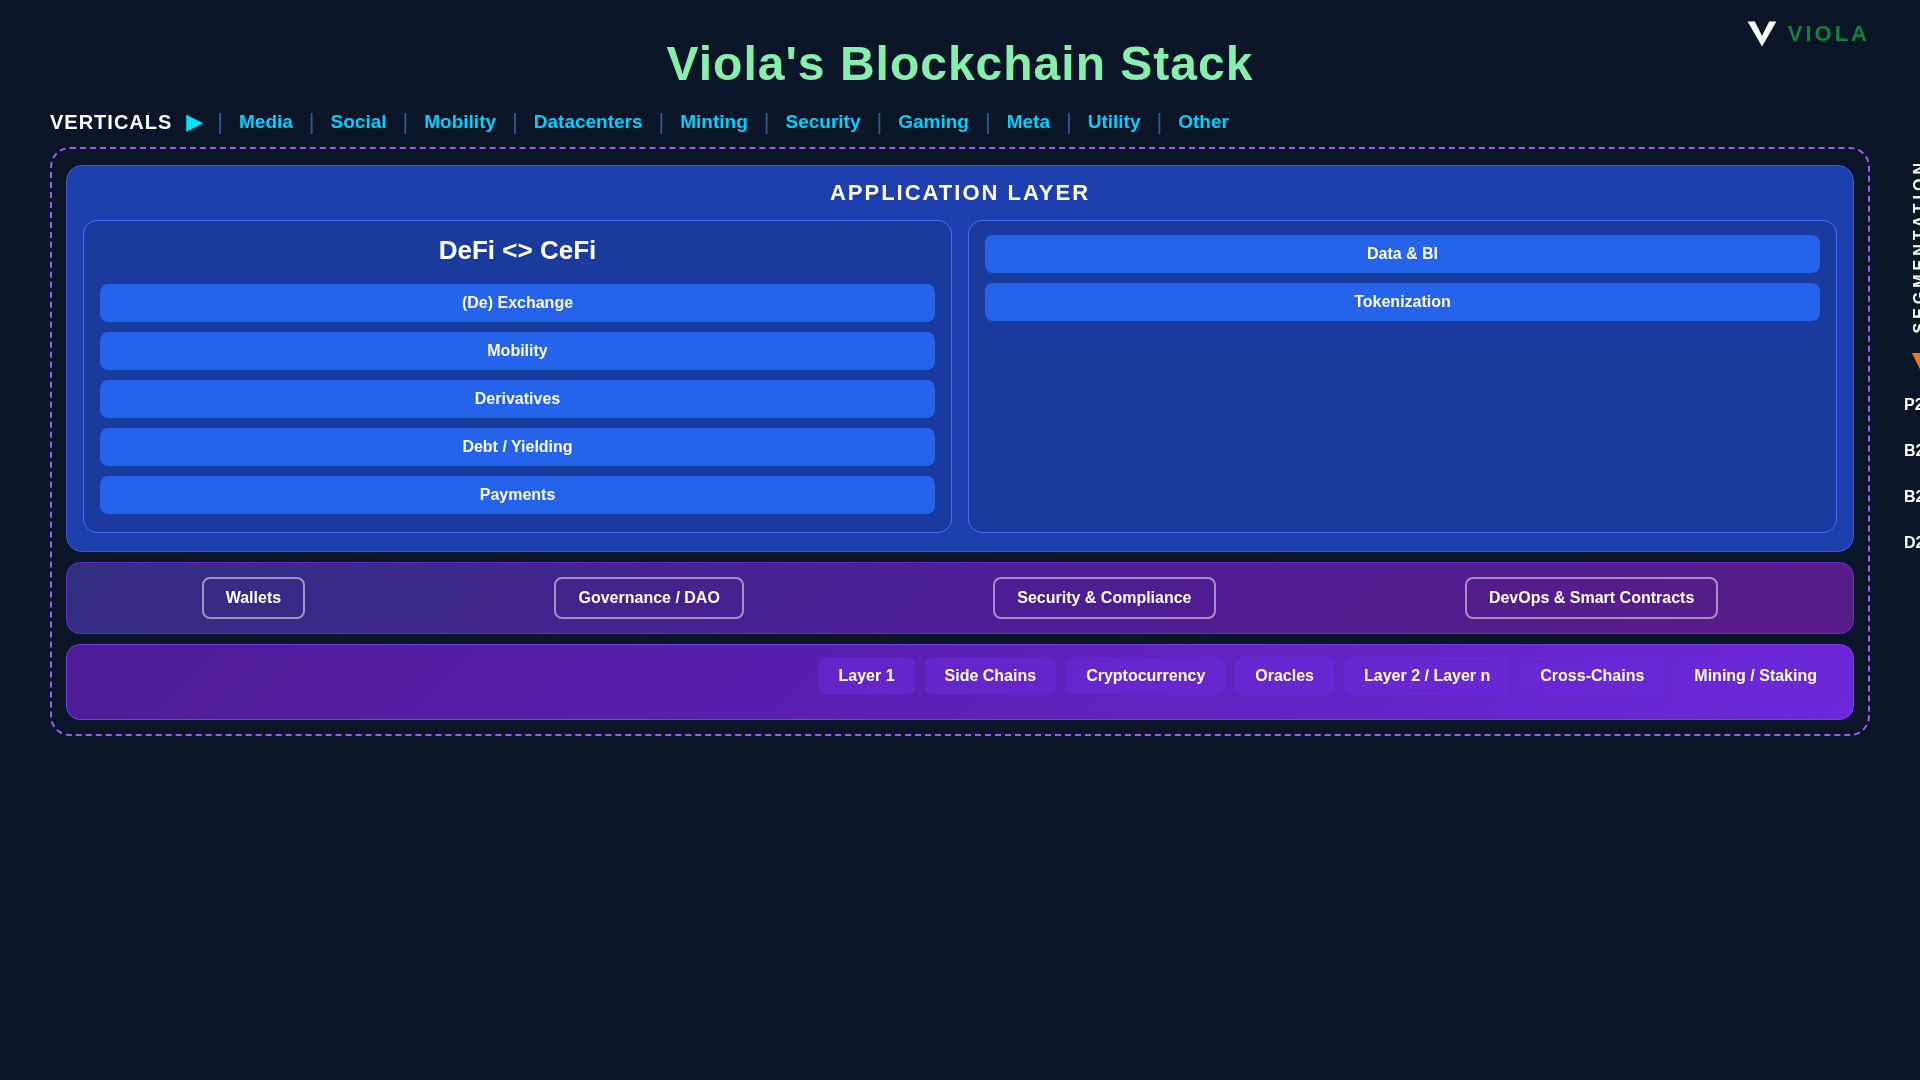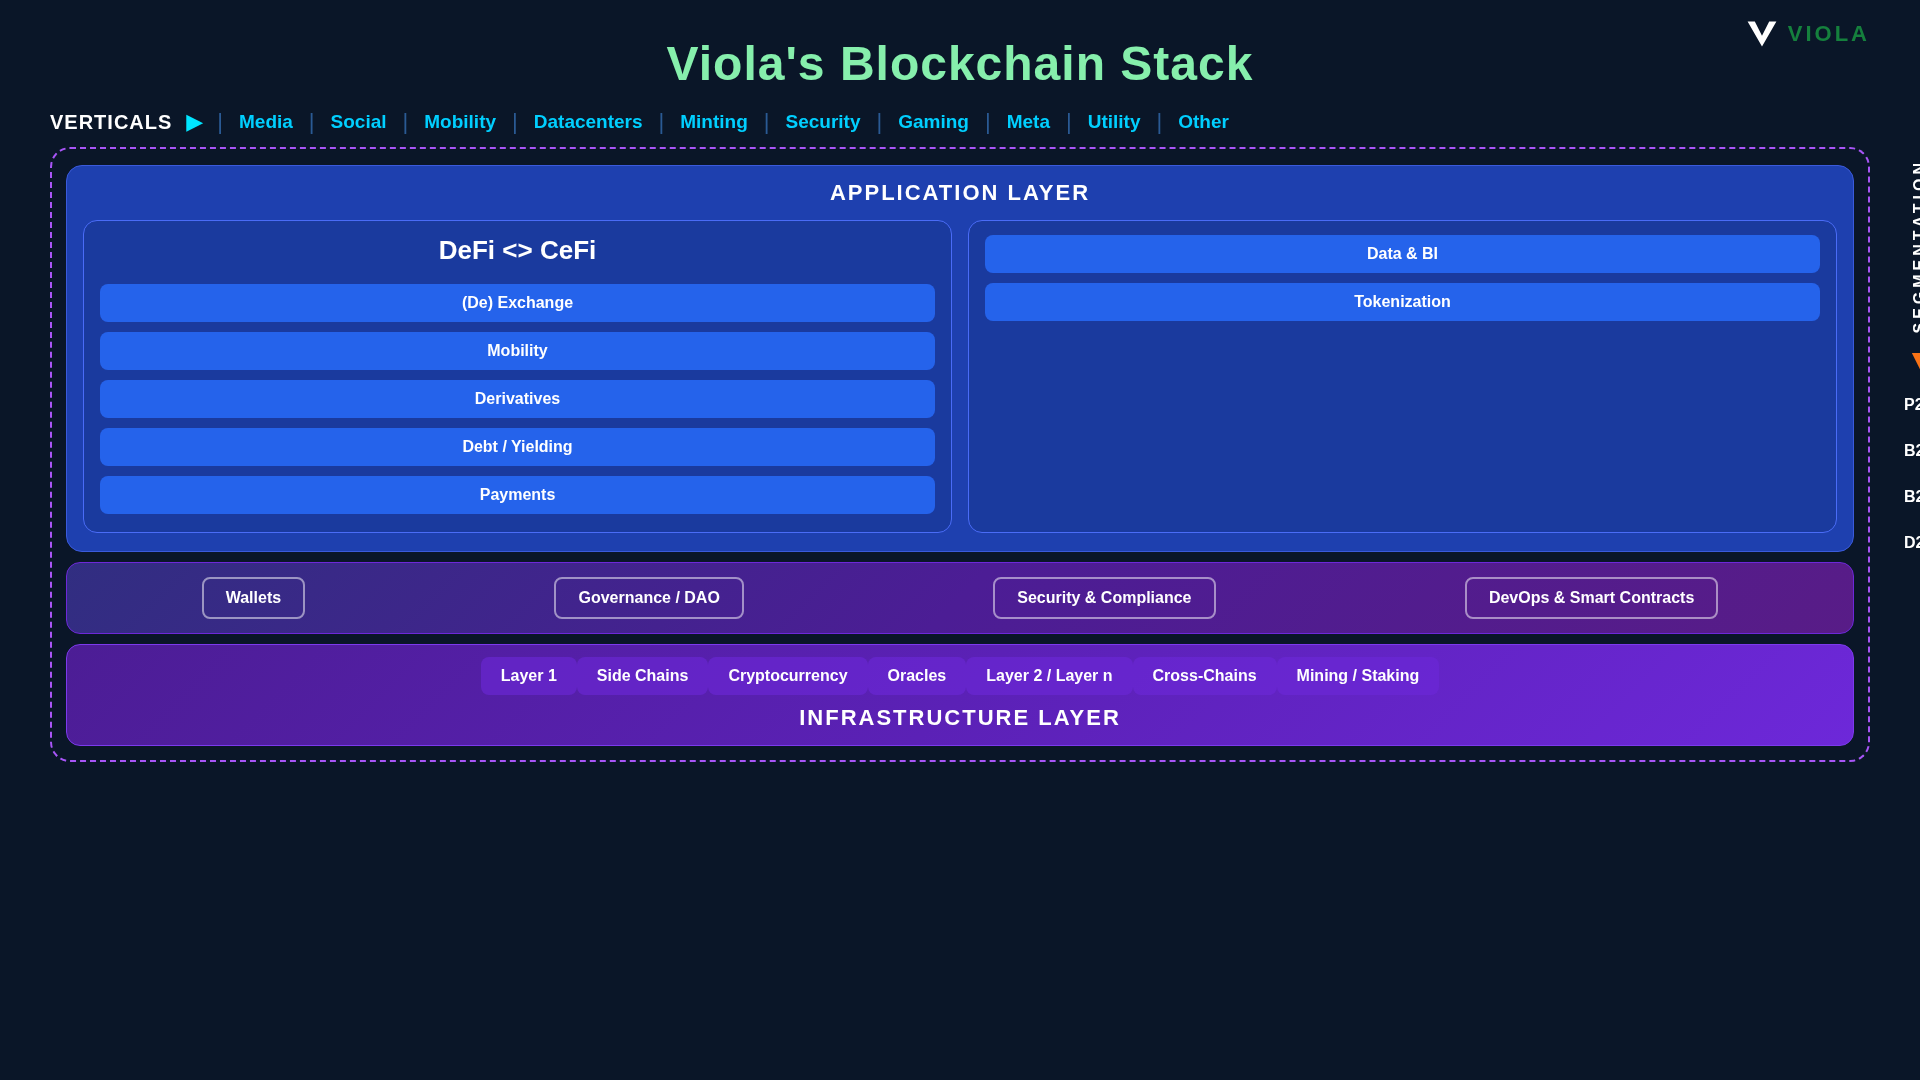--- a/index.html
+++ b/index.html
@@ -212,22 +212,23 @@
     
     .infra-layer {
       background: linear-gradient(135deg, #4c1d95 0%, #5b21b6 50%, #6d28d9 100%);
       border-radius: 14px;
       padding: 12px 16px 14px 16px;
       border: 1px solid #7c3aed;
     }
     .infra-chips {
       display: flex;
       align-items: center;
-      justify-content: center;
+      justify-content: flex-end;
       flex-wrap: wrap;
+      gap: 10px;
       margin-bottom: 10px;
     }
     .chip-purple {
       background: rgba(109, 40, 217, 0.6);
       color: white;
       border-radius: 8px;
       padding: 10px 20px;
       font-size: 16px;
       font-weight: 600;
       cursor: pointer;
@@ -327,16 +328,15 @@
   <div class="infra-layer">
     <div class="infra-chips">
       <div class="chip-purple">Layer 1</div>
       <div class="chip-purple">Side Chains</div>
       <div class="chip-purple">Cryptocurrency</div>
       <div class="chip-purple">Oracles</div>
       <div class="chip-purple">Layer 2 / Layer n</div>
       <div class="chip-purple">Cross-Chains</div>
       <div class="chip-purple">Mining / Staking</div>
     </div>
-    <div class="infra-title">INFRASTRUCTURE LAYER</div>
   </div>
 
 </div>
 
 </body></html>

